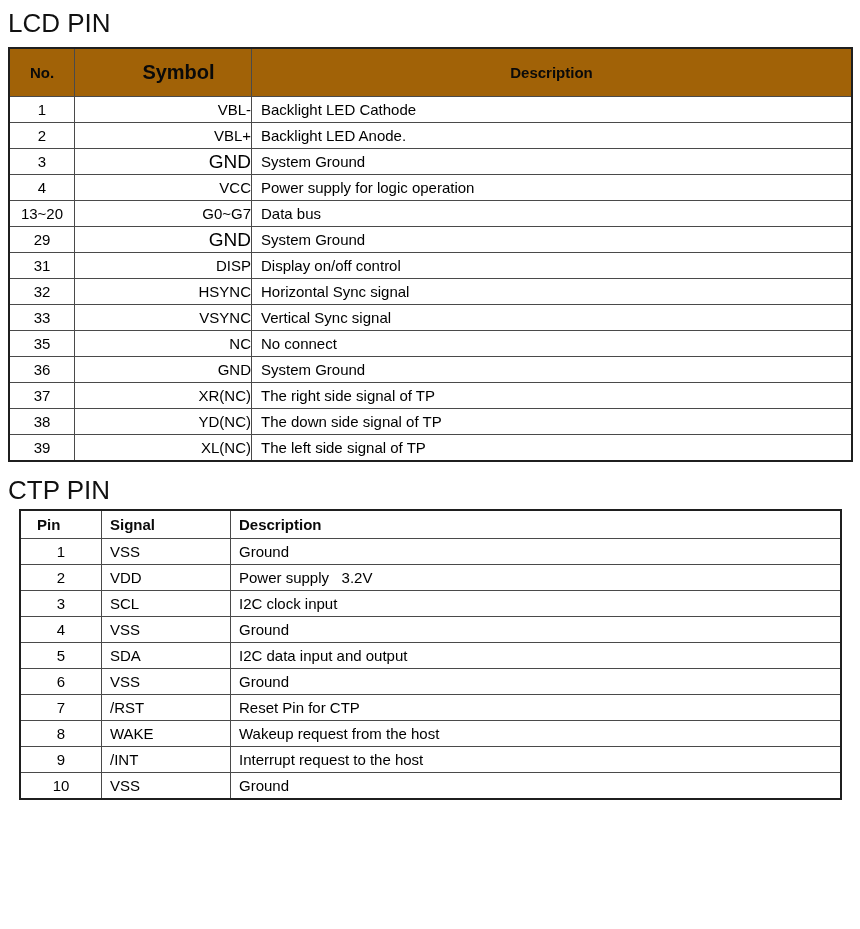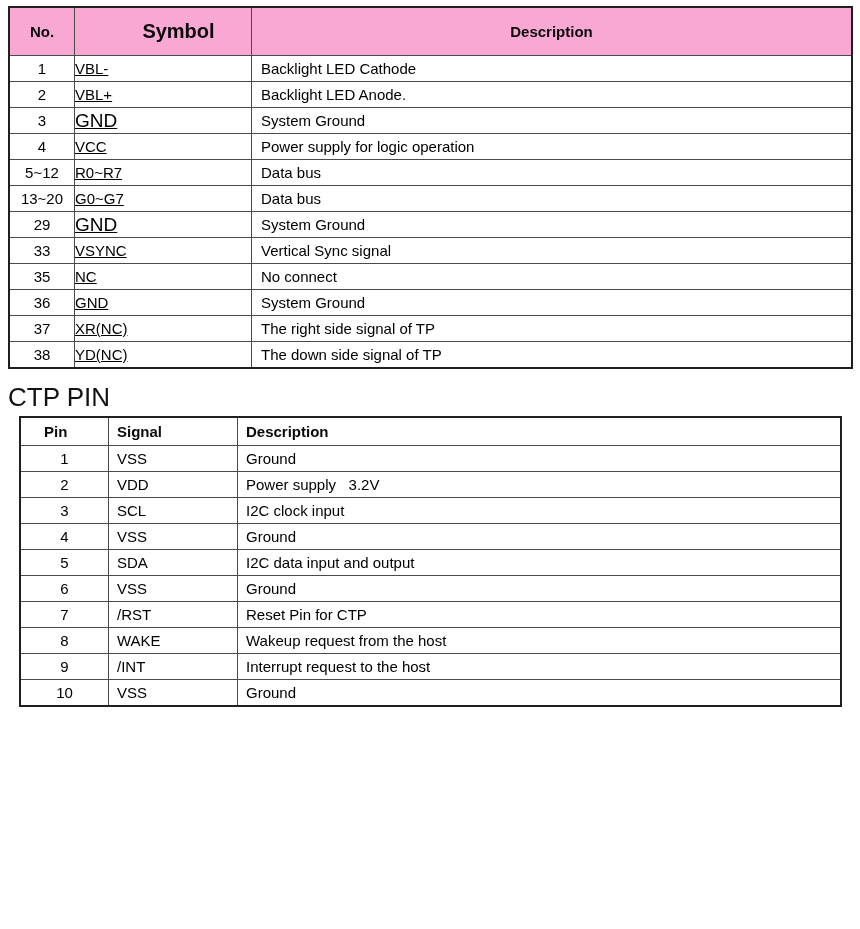--- a/index.html
+++ b/index.html
@@ -26,59 +26,60 @@
   .ctp-table { width: 823px; margin-left: 11px; border: 2px solid #1f1f1f; }
 
   .lcd-table th, .lcd-table td,
   .ctp-table th, .ctp-table td {
     border: 1px solid #4a4a4a;
     overflow: hidden;
   }
 
   
   .lcd-table thead th {
-    background: #f9a8d4;
+    background: #a16207;
     height: 45px;
     text-align: center;
     font-weight: 700;
     color: #0a0a0a;
   }
   .lcd-table th.h-no   { width: 62px;  font-size: 15px; }
   .lcd-table th.h-sym  { width: 143px; font-size: 20px; padding-left: 32px; }
   .lcd-table th.h-desc { font-size: 15px; }
 
   .lcd-table td { height: 25px; font-size: 15px; padding: 0; }
   .lcd-table td.c-no   { text-align: center; }
-  .lcd-table td.c-sym  { text-align: left; text-decoration: underline; }
+  .lcd-table td.c-sym  { text-align: right; }
   .lcd-table tr.lg td.c-sym { font-size: 19px; }
   .lcd-table td.c-desc { padding-left: 9px; white-space: pre-wrap; }
 
   
   .ctp-table thead th {
     height: 25px;
     font-size: 15px;
     font-weight: 700;
     text-align: left;
     background: #ffffff;
     color: #0a0a0a;
   }
-  .ctp-table th.h-pin { width: 63px;  padding-left: 23px; }
+  .ctp-table th.h-pin { width: 63px;  padding-left: 16px; }
   .ctp-table th.h-sig { width: 119px; padding-left: 8px; }
   .ctp-table th.h-cdesc { padding-left: 8px; }
 
   .ctp-table td { height: 25px; font-size: 15px; padding: 0; }
   .ctp-table td.c-pin  { text-align: center; }
   .ctp-table td.c-sig  { padding-left: 8px; }
   .ctp-table td.c-cdesc { padding-left: 8px; white-space: pre-wrap; }
 </style>
 </head>
 <body>
 
 <div class="page">
 
+  <h1 id="lcd-title" class="section-title">LCD PIN</h1>
 
   <table class="lcd-table">
     <thead>
       <tr>
         <th class="h-no">No.</th>
         <th class="h-sym">Symbol</th>
         <th class="h-desc">Description</th>
       </tr>
     </thead>
     <tbody>
@@ -96,35 +97,40 @@
         <td class="c-no">3</td>
         <td class="c-sym">GND</td>
         <td class="c-desc">System Ground</td>
       </tr>
       <tr>
         <td class="c-no">4</td>
         <td class="c-sym">VCC</td>
         <td class="c-desc">Power supply for logic operation</td>
       </tr>
       <tr>
-        <td class="c-no">5~12</td>
-        <td class="c-sym">R0~R7</td>
-        <td class="c-desc">Data bus</td>
-      </tr>
-      <tr>
         <td class="c-no">13~20</td>
         <td class="c-sym">G0~G7</td>
         <td class="c-desc">Data bus</td>
       </tr>
       <tr class="lg">
         <td class="c-no">29</td>
         <td class="c-sym">GND</td>
         <td class="c-desc">System Ground</td>
       </tr>
       <tr>
+        <td class="c-no">31</td>
+        <td class="c-sym">DISP</td>
+        <td class="c-desc">Display on/off control</td>
+      </tr>
+      <tr>
+        <td class="c-no">32</td>
+        <td class="c-sym">HSYNC</td>
+        <td class="c-desc">Horizontal Sync signal</td>
+      </tr>
+      <tr>
         <td class="c-no">33</td>
         <td class="c-sym">VSYNC</td>
         <td class="c-desc">Vertical Sync signal</td>
       </tr>
       <tr>
         <td class="c-no">35</td>
         <td class="c-sym">NC</td>
         <td class="c-desc">No connect</td>
       </tr>
       <tr>
@@ -135,20 +141,25 @@
       <tr>
         <td class="c-no">37</td>
         <td class="c-sym">XR(NC)</td>
         <td class="c-desc">The right side signal of TP</td>
       </tr>
       <tr>
         <td class="c-no">38</td>
         <td class="c-sym">YD(NC)</td>
         <td class="c-desc">The down side signal of TP</td>
       </tr>
+      <tr>
+        <td class="c-no">39</td>
+        <td class="c-sym">XL(NC)</td>
+        <td class="c-desc">The left side signal of TP</td>
+      </tr>
     </tbody>
   </table>
 
   <h2 id="ctp-title" class="section-title">CTP PIN</h2>
 
   <table class="ctp-table">
     <thead>
       <tr>
         <th class="h-pin">Pin</th>
         <th class="h-sig">Signal</th>

